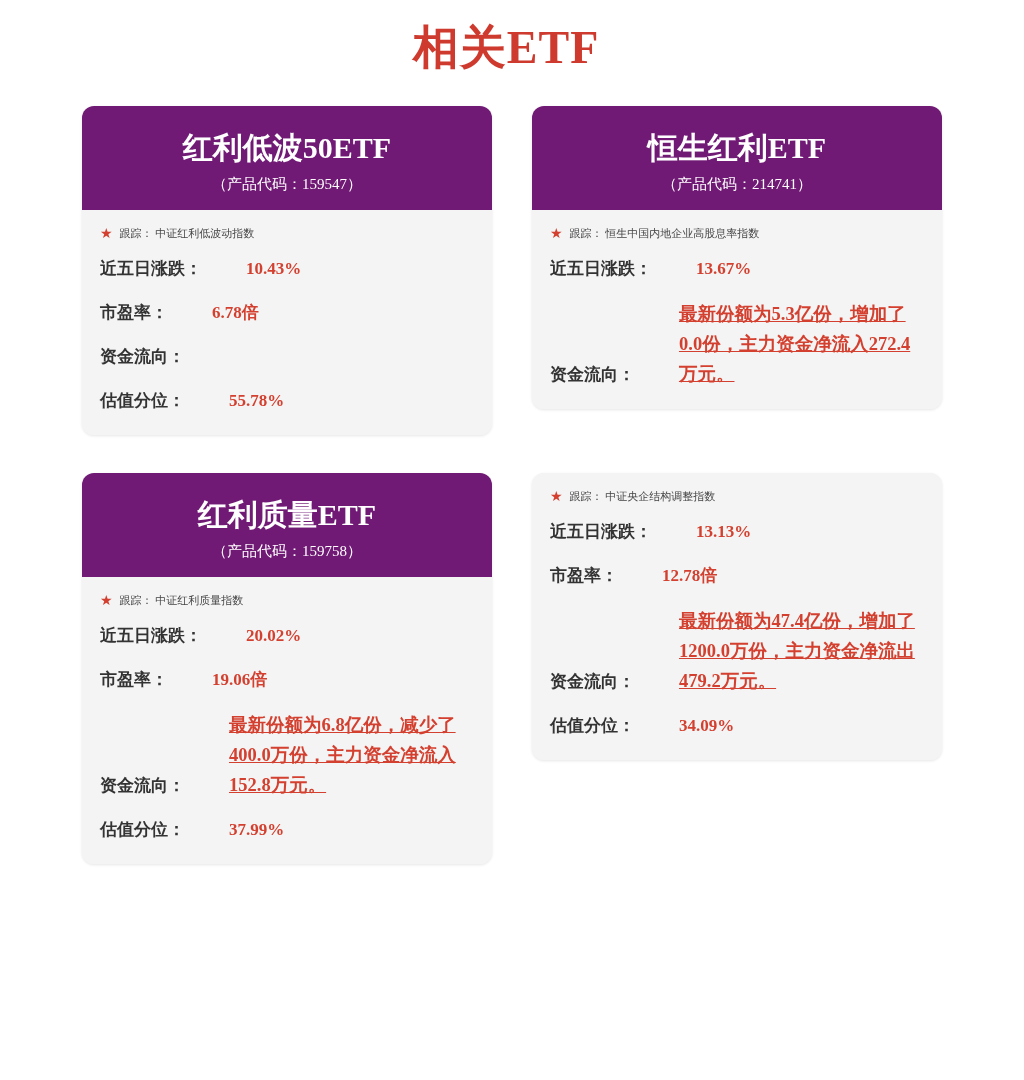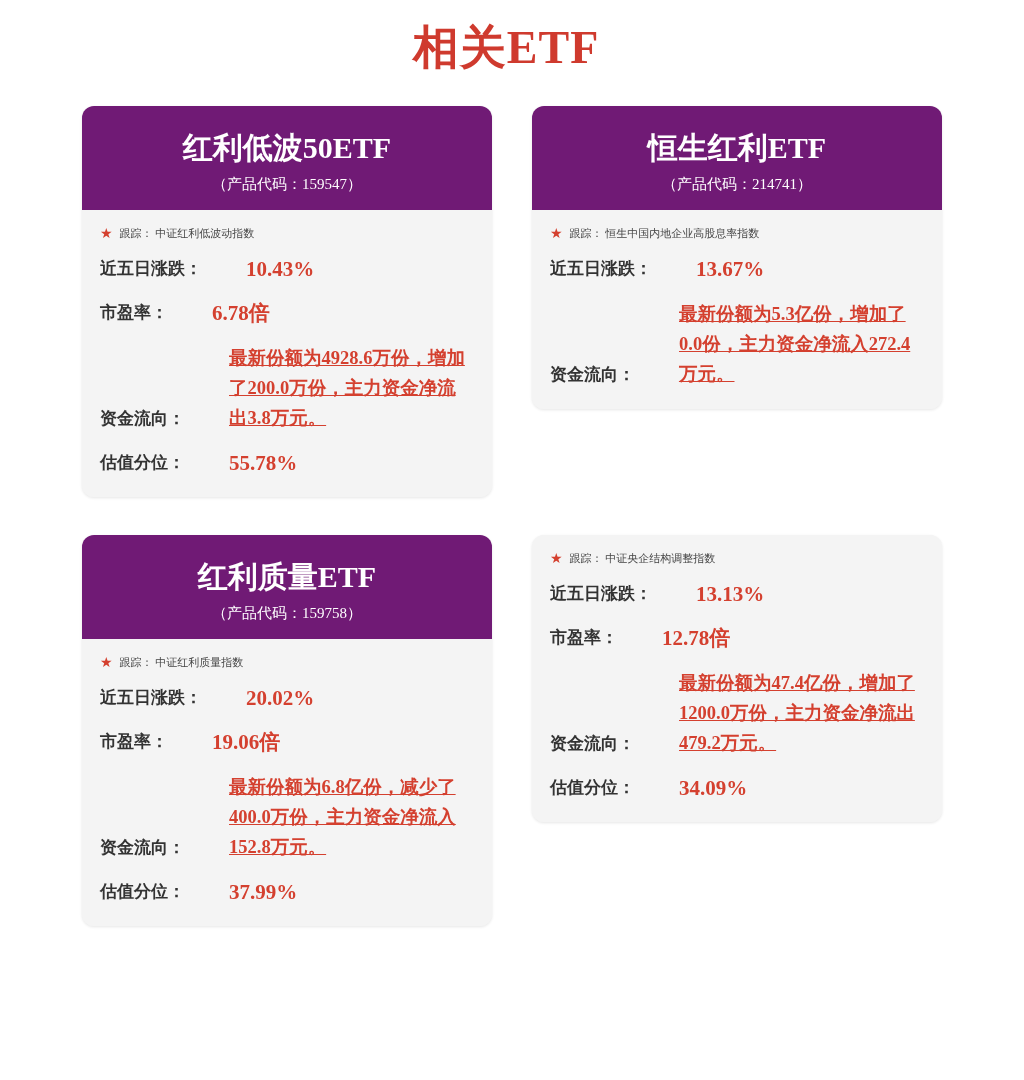--- a/index.html
+++ b/index.html
@@ -95,21 +95,21 @@
     color: #333333;
     font-size: 17px;
     font-weight: bold;
     white-space: nowrap;
     flex: none;
     line-height: 28px;
     font-family: "Liberation Serif", serif;
   }
   .row-value {
     color: #d4402f;
-    font-size: 21px;
+    font-size: 17px;
     font-weight: bold;
     line-height: 28px;
     margin-left: 4px;
     font-family: "Liberation Serif", serif;
   }
   .row-value.flow {
     font-size: 18.5px;
     line-height: 30px;
     text-decoration: underline;
   }
@@ -136,21 +136,20 @@
         <div class="row">
           <span class="row-label">近五日涨跌：</span>
           <span class="row-value">10.43%</span>
         </div>
         <div class="row">
           <span class="row-label">市盈率：</span>
           <span class="row-value">6.78倍</span>
         </div>
         <div class="row">
           <span class="row-label">资金流向：</span>
-          <span class="row-value flow">最新份额为4928.6万份，增加了200.0万份，主力资金净流出3.8万元。</span>
         </div>
         <div class="row">
           <span class="row-label">估值分位：</span>
           <span class="row-value">55.78%</span>
         </div>
       </div>
     </div>
 
     <div class="card">
       <div class="card-head">

